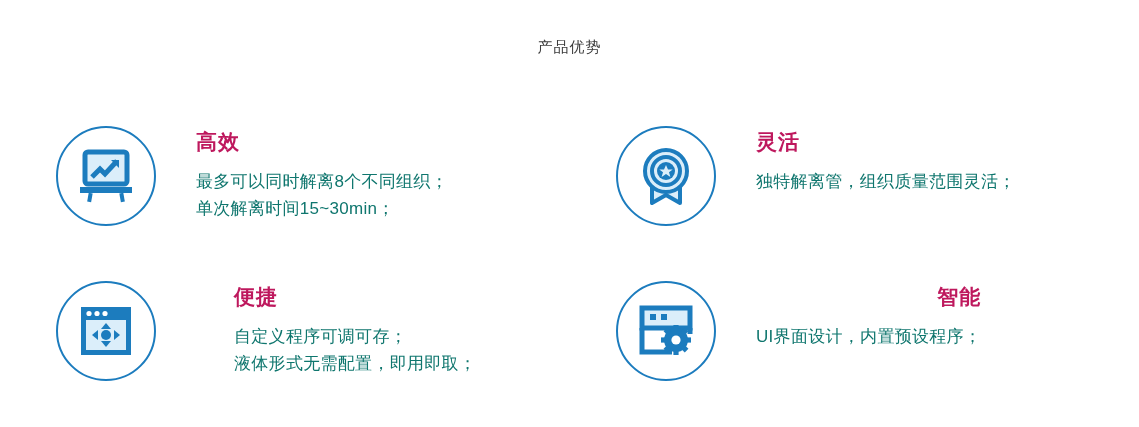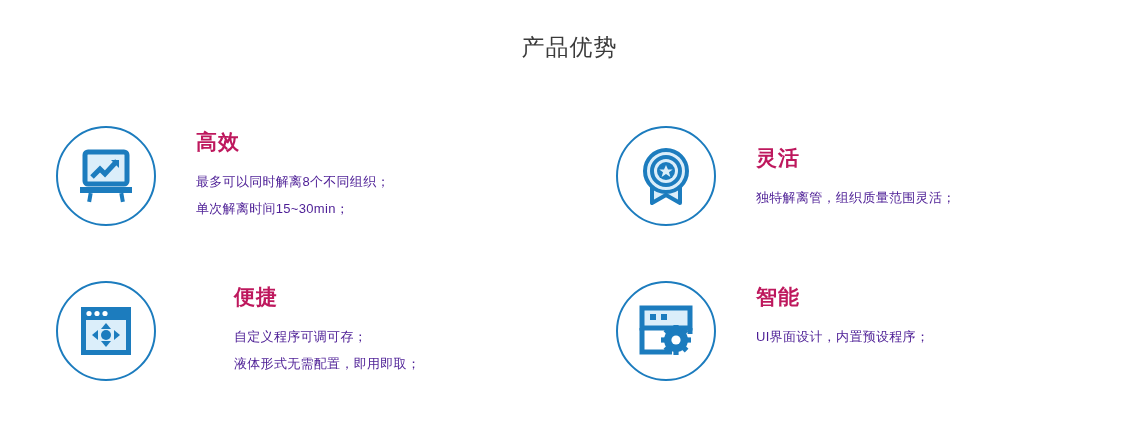--- a/index.html
+++ b/index.html
@@ -16,44 +16,44 @@
     -webkit-font-smoothing: antialiased;
   }
 
   
   #page-title {
     position: absolute;
     left: 0;
     top: 32px;
     width: 1139px;
     text-align: center;
-    font-size: 23px;
+    font-size: 15px;
     line-height: 30px;
     font-weight: 400;
     color: #3b3b3b;
     letter-spacing: 1px;
   }
 
   
   #features {
     position: absolute;
     left: 0;
     top: 104px;
     width: 1139px;
     height: 320px;
   }
   .feature {
     position: absolute;
     display: flex;
     align-items: flex-start;
   }
   .feature.r0c0 { left: 56px;  top: 10px;  }
-  .feature.r0c1 { left: 616px; top: 10px; align-items: center;  }
+  .feature.r0c1 { left: 616px; top: 10px;  }
   .feature.r1c0 { left: 56px;  top: 165px; gap: 38px; }
-  .feature.r1c1 { left: 616px; top: 165px; }
+  .feature.r1c1 { left: 616px; top: 165px; text-align: right; }
 
   
   .icon-circle {
     flex: 0 0 auto;
     width: 100px;
     height: 100px;
     border: 2px solid #1c7cbe;
     border-radius: 50%;
     box-sizing: border-box;
     position: relative;
@@ -74,23 +74,23 @@
   }
   .feature-title {
     font-size: 21px;
     line-height: 28px;
     font-weight: bold;
     color: #be185d;
     letter-spacing: 1px;
     margin-bottom: 12px;
   }
   .feature-line {
-    font-size: 13px;
+    font-size: 17px;
     line-height: 27px;
-    color: #4c1d95;
+    color: #0f766e;
     letter-spacing: 0.3px;
     white-space: nowrap;
   }
 </style>
 </head>
 <body>
 
 <div id="page-title">产品优势</div>
 
 <div id="features">

